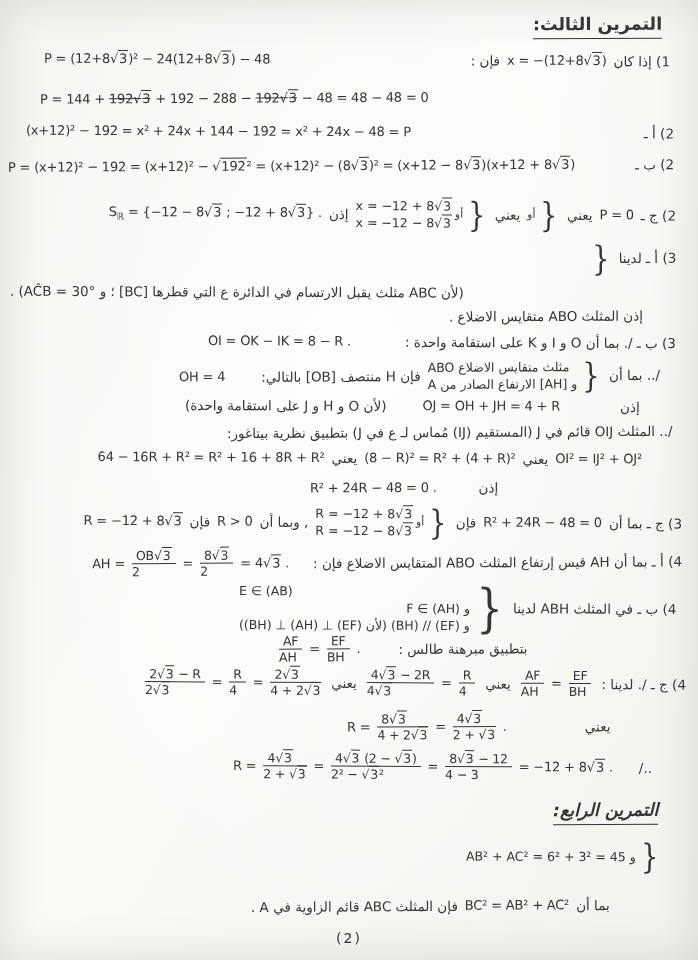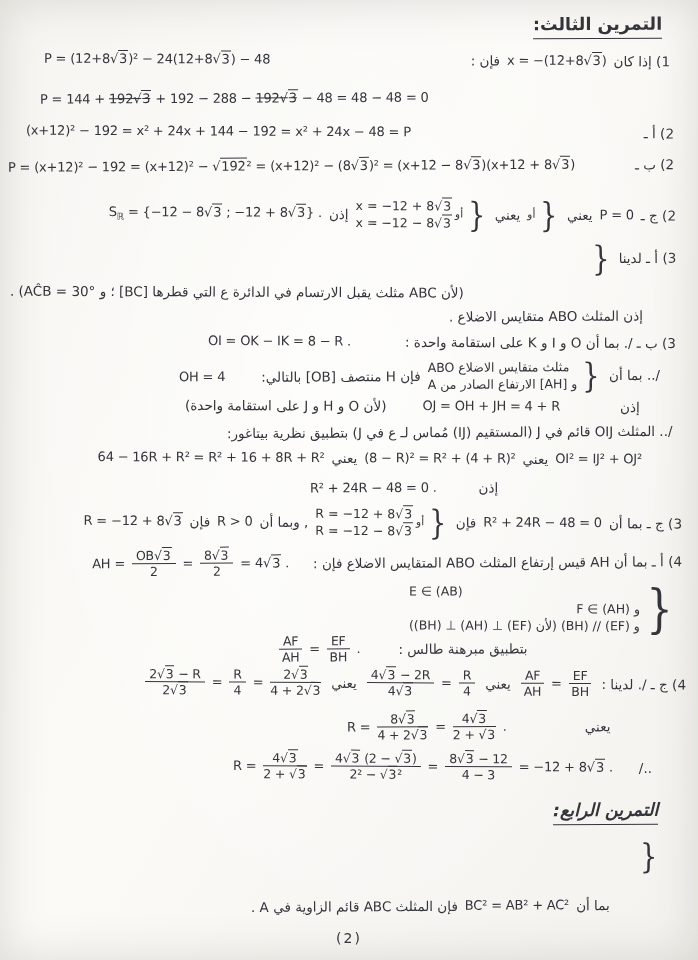--- a/index.html
+++ b/index.html
@@ -16,21 +16,21 @@
     position:absolute;display:flex;direction:rtl;align-items:center;gap:7px;
     font-size:13.5px;white-space:nowrap;line-height:1.25;
   }
   #lines .line:nth-child(odd){transform:rotate(-0.3deg);}
   #lines .line:nth-child(even){transform:rotate(0.25deg);}
   .ar{direction:rtl;unicode-bidi:plaintext;}
   .m{direction:ltr;unicode-bidi:isolate;white-space:nowrap;letter-spacing:-0.2px;font-size:13px;}
   .k{text-decoration:line-through;}
   .sb{font-size:.72em;vertical-align:sub;}
   .sqv{border-top:1.2px solid currentColor;padding:0 1px;}
-  .fr{display:inline-block;text-align:center;vertical-align:middle;margin:0 3px;font-size:12.5px;}
+  .fr{display:inline-block;text-align:left;vertical-align:middle;margin:0 3px;font-size:12.5px;}
   .fn{display:block;border-bottom:1.1px solid currentColor;padding:0 4px;line-height:1.15;}
   .fd{display:block;line-height:1.15;padding-top:1px;}
   .stk{display:inline-flex;align-items:center;gap:3px;}
   .rows{display:inline-flex;flex-direction:column;gap:2px;font-size:12.5px;}
   .row{unicode-bidi:plaintext;text-align:start;line-height:1.2;}
   .brc{direction:ltr;font-family:"DejaVu Serif",serif;font-weight:200;line-height:.85;transform:scaleX(.8);}
   .slb{font-size:10.5px;align-self:center;}
   .gap{flex:none;display:inline-block;}
   .fx{flex:1 1 auto;}
   .title .ar{font-size:17.5px;font-weight:600;border-bottom:1.6px solid currentColor;padding-bottom:2px;}
@@ -154,20 +154,21 @@
         <span class="m" dir="ltr"><span class="">R &gt; 0</span></span>
         <span class="ar" dir="rtl">فإن</span>
         <span class="m" dir="ltr"><span class="">R = −12 + 8√<span class="sqv">3</span></span></span>
       </div>
       <div class="line" style="top: 548px; right: 16px; left: 14px;">
         <span class="ar" dir="rtl">4) أ ـ بما أن AH قيس إرتفاع المثلث ABO المتقايس الاضلاع فإن :</span>
         <span class="gap" style="width: 10px;"></span>
         <span class="m" dir="ltr"><span class="">AH = </span><span class="fr"><span class="fn">OB√<span class="sqv">3</span></span><span class="fd">2</span></span><span class=""> = </span><span class="fr"><span class="fn">8√<span class="sqv">3</span></span><span class="fd">2</span></span><span class=""> = 4√<span class="sqv">3</span>  .</span></span>
       </div>
       <div class="line" style="top: 584px; right: 22px;">
+        <span class="ar" dir="rtl">4) ب ـ في المثلث ABH لدينا</span>
         <span class="stk">
           <span class="brc" dir="ltr" style="font-size: 52px;">}</span>
           <span class="rows">
             <span class="row" dir="ltr">E ∈ (AB)</span>
             <span class="row" dir="rtl">و F ∈ (AH)</span>
             <span class="row" dir="rtl">و (EF) // (BH) (لأن (EF) ⊥ (AH) ⊥ (BH))</span>
           </span>
         </span>
       </div>
       <div class="line" style="top: 634px; right: 170px;">
@@ -193,20 +194,21 @@
         <span class="gap" style="width: 12px;"></span>
         <span class="m" dir="ltr"><span class="">R = </span><span class="fr"><span class="fn">4√<span class="sqv">3</span></span><span class="fd">2 + √<span class="sqv">3</span></span></span><span class=""> = </span><span class="fr"><span class="fn">4√<span class="sqv">3</span> (2 − √<span class="sqv">3</span>)</span><span class="fd">2² − √<span class="sqv">3</span>²</span></span><span class=""> = </span><span class="fr"><span class="fn">8√<span class="sqv">3</span> − 12</span><span class="fd">4 − 3</span></span><span class=""> = −12 + 8√<span class="sqv">3</span>  .</span></span>
       </div>
       <div class="line title" style="top: 800px; right: 40px; font-style: italic;">
         <span class="ar" dir="rtl">التمرين الرابع:</span>
       </div>
       <div class="line" style="top: 842px; right: 38px;">
         <span class="stk">
           <span class="brc" dir="ltr" style="font-size: 34px;">}</span>
           <span class="rows">
+            <span class="row" dir="rtl">و AB² + AC² = 6² + 3² = 45</span>
           </span>
         </span>
       </div>
       <div class="line" style="top: 898px; right: 88px;">
         <span class="ar" dir="rtl">بما أن</span>
         <span class="m" dir="ltr"><span class="">BC² = AB² + AC²</span></span>
         <span class="ar" dir="rtl">فإن المثلث ABC قائم الزاوية في A .</span>
       </div>
     </div>
   <div class="pagenum">(2)</div>

